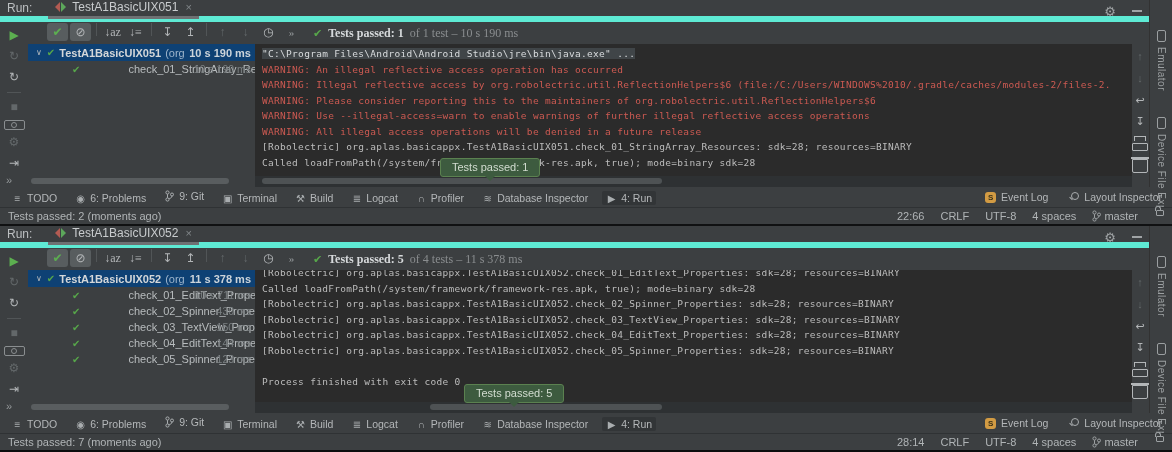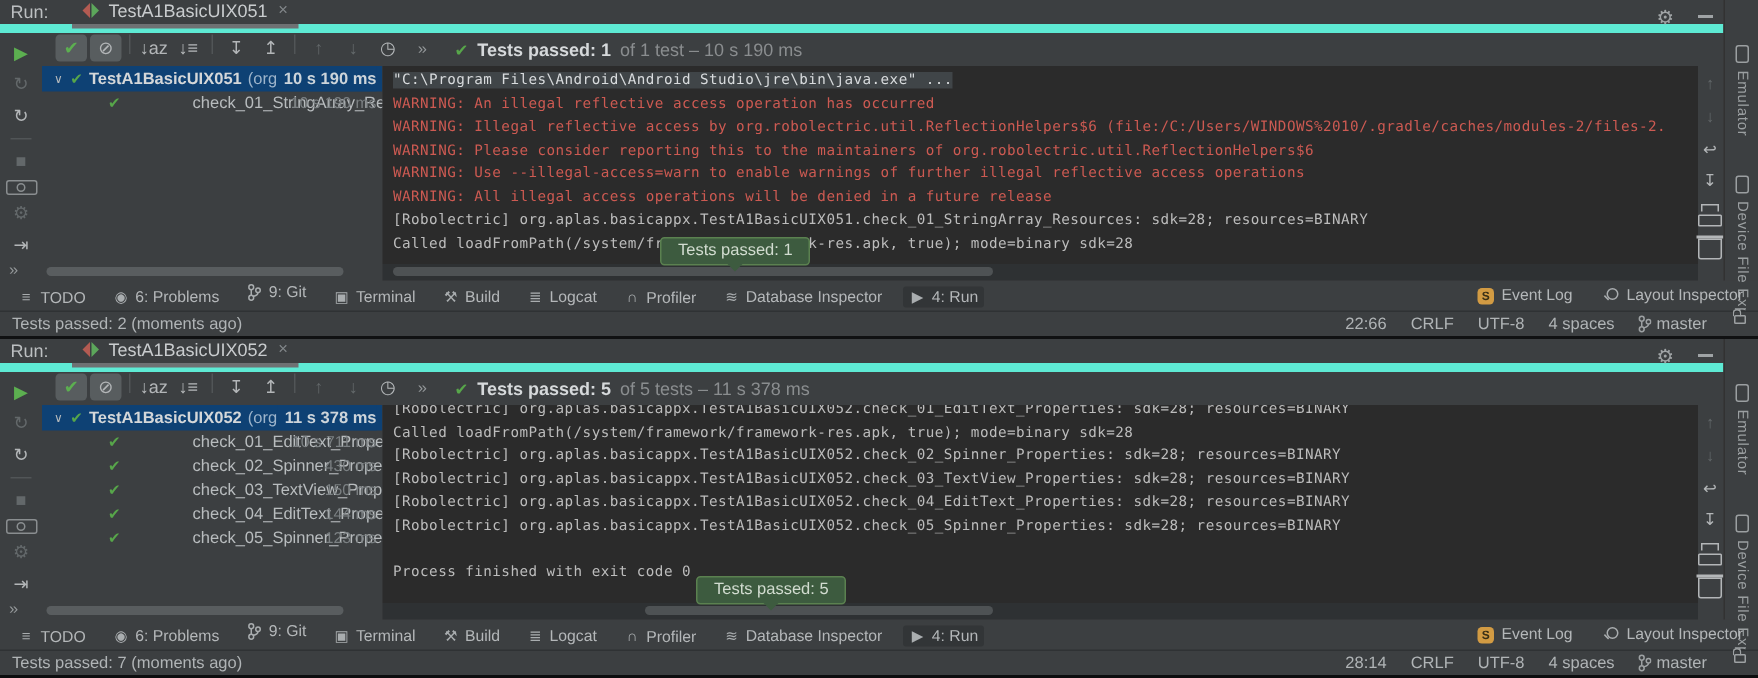--- a/index.html
+++ b/index.html
@@ -17,21 +17,21 @@
   .bowtie i{position:absolute;top:0;width:0;height:0;border-top:5px solid transparent;border-bottom:5px solid transparent;}
   .bowtie .l{left:0;border-right:5px solid #b35b52;}
   .bowtie .r{right:0;border-left:5px solid #5ca75b;}
   .tabtitle{color:#c9ccce;font-size:12px;}
   .tabclose{color:#82878a;font-size:11px;margin-left:7px;}
   .winbtns{position:absolute;right:30px;top:0;height:22px;display:flex;gap:16px;align-items:center;color:#9fa3a5;}
   .gear{font-size:13px;line-height:1;}
   .minbtn{width:10px;height:2px;background:#9fa3a5;}
 
   
-  .toolbar{position:absolute;left:36px;top:22px;height:22px;display:flex;align-items:center;}
+  .toolbar{position:absolute;left:46px;top:22px;height:22px;display:flex;font-family:Liberation Serif, serif;}
   .tbtn{min-width:21px;height:18px;display:inline-flex;align-items:center;justify-content:center;border-radius:3px;color:#b3b6b8;font-size:12px;margin:0 1px;line-height:1;}
   .tbtn.toggled{background:#585d5f;}
   .tbtn.green{color:#5caf50;}
   .tbtn.dim{color:#63686a;}
   .tbtn.chev{color:#94989a;font-size:11px;}
   .tdiv{width:1px;height:13px;background:#515557;margin:0 4px;display:inline-block;}
   .summary{margin-left:10px;display:flex;gap:6px;font-size:12px;align-items:center;white-space:nowrap;}
   .sumcheck{color:#57a64a;font-size:11px;}
   .summain{color:#d6d9db;font-weight:bold;}
   .sumrest{color:#8a8d8f;}
@@ -290,21 +290,21 @@
     <div class="winbtns">
       <span class="gear">⚙</span>
       <span class="minbtn"></span>
     </div>
 
     <div class="toolbar">
       <span><span class="tbtn toggled green">✔</span><span class="tbtn toggled">⊘</span><span class="tdiv"></span><span class="tbtn ">↓az</span><span class="tbtn ">↓≡</span><span class="tdiv"></span><span class="tbtn ">↧</span><span class="tbtn ">↥</span><span class="tdiv"></span><span class="tbtn dim">↑</span><span class="tbtn dim">↓</span><span class="tbtn ">◷</span><span class="tbtn chev">»</span></span>
       <span class="summary">
         <span class="sumcheck">✔</span>
         <span class="summain">Tests passed: 5</span>
-        <span class="sumrest">of 5 tests – 11 s 378 ms</span>
+        <span class="sumrest">of 4 tests – 11 s 378 ms</span>
       </span>
     </div>
 
     <div class="leftstrip">
         <span class="tbtn green">▶</span>
         <span class="tbtn dim">↻</span>
         <span class="tbtn ">↻</span>
         <span class="tdiv"></span>
         <span class="tbtn dim">■</span>
         <span class="tbtn shape-camera"></span>

